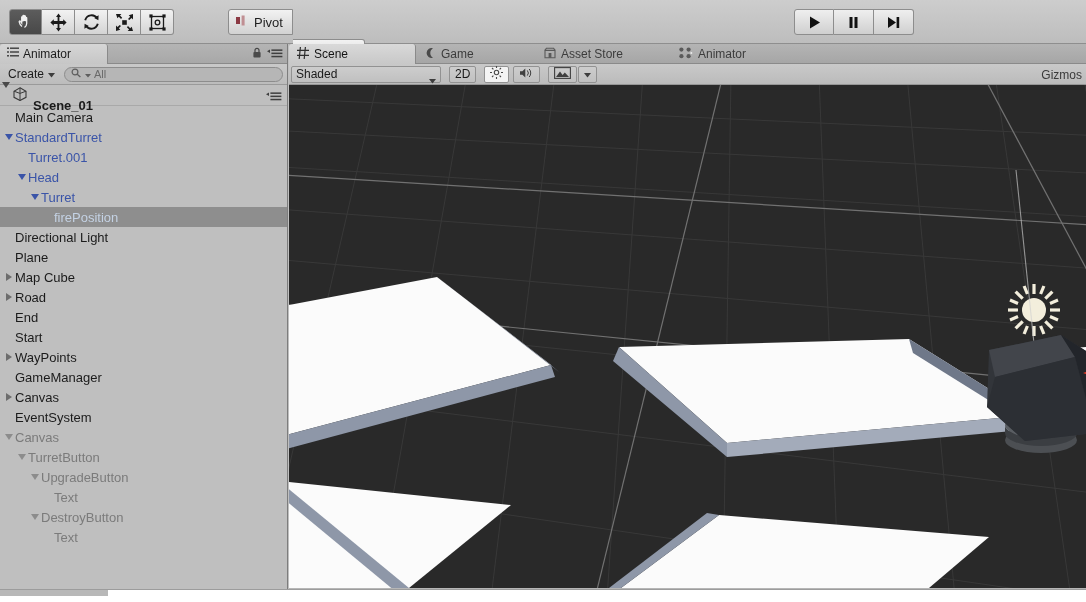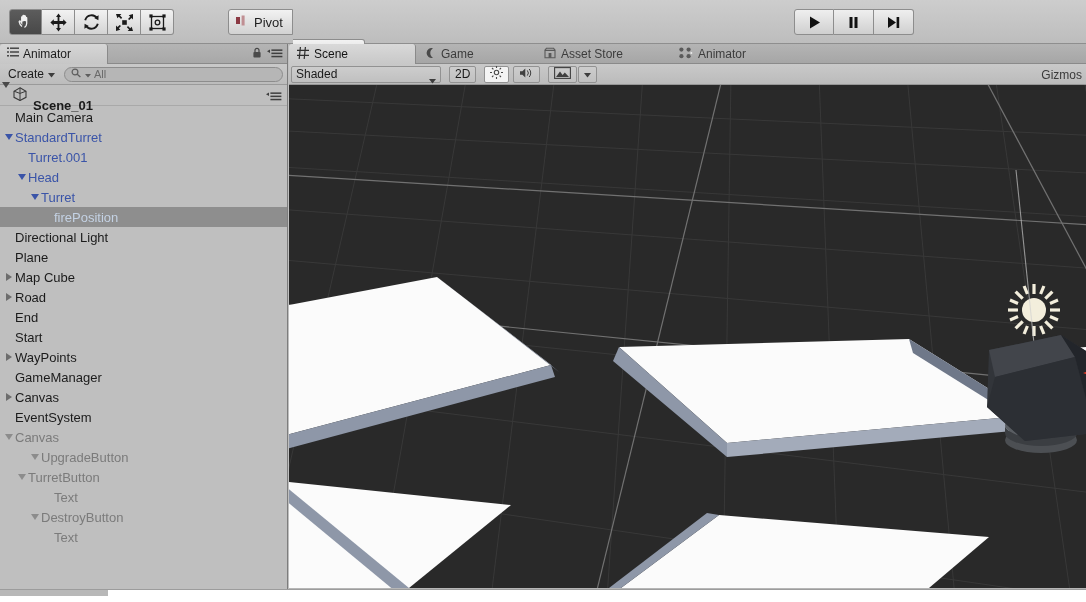--- a/index.html
+++ b/index.html
@@ -473,32 +473,32 @@
           <span class="lbl">EventSystem</span>
         </div>
         <div class="row">
           <span style="width: 2px; flex: 0 0 auto;"></span>
           <span class="tw">
             <span class="tri tri-d dim"></span>
           </span>
           <span class="lbl c-dim">Canvas</span>
         </div>
         <div class="row">
+          <span style="width: 15px; flex: 0 0 auto;"></span>
+          <span class="tw">
+            <span class="tri tri-d dim"></span>
+          </span>
+          <span class="lbl c-dim">TurretButton</span>
+        </div>
+        <div class="row">
           <span style="width: 28px; flex: 0 0 auto;"></span>
           <span class="tw">
             <span class="tri tri-d dim"></span>
           </span>
           <span class="lbl c-dim">UpgradeButton</span>
-        </div>
-        <div class="row">
-          <span style="width: 15px; flex: 0 0 auto;"></span>
-          <span class="tw">
-            <span class="tri tri-d dim"></span>
-          </span>
-          <span class="lbl c-dim">TurretButton</span>
         </div>
         <div class="row">
           <span style="width: 41px; flex: 0 0 auto;"></span>
           <span class="tw"></span>
           <span class="lbl c-dim">Text</span>
         </div>
         <div class="row">
           <span style="width: 28px; flex: 0 0 auto;"></span>
           <span class="tw">
             <span class="tri tri-d dim"></span>

